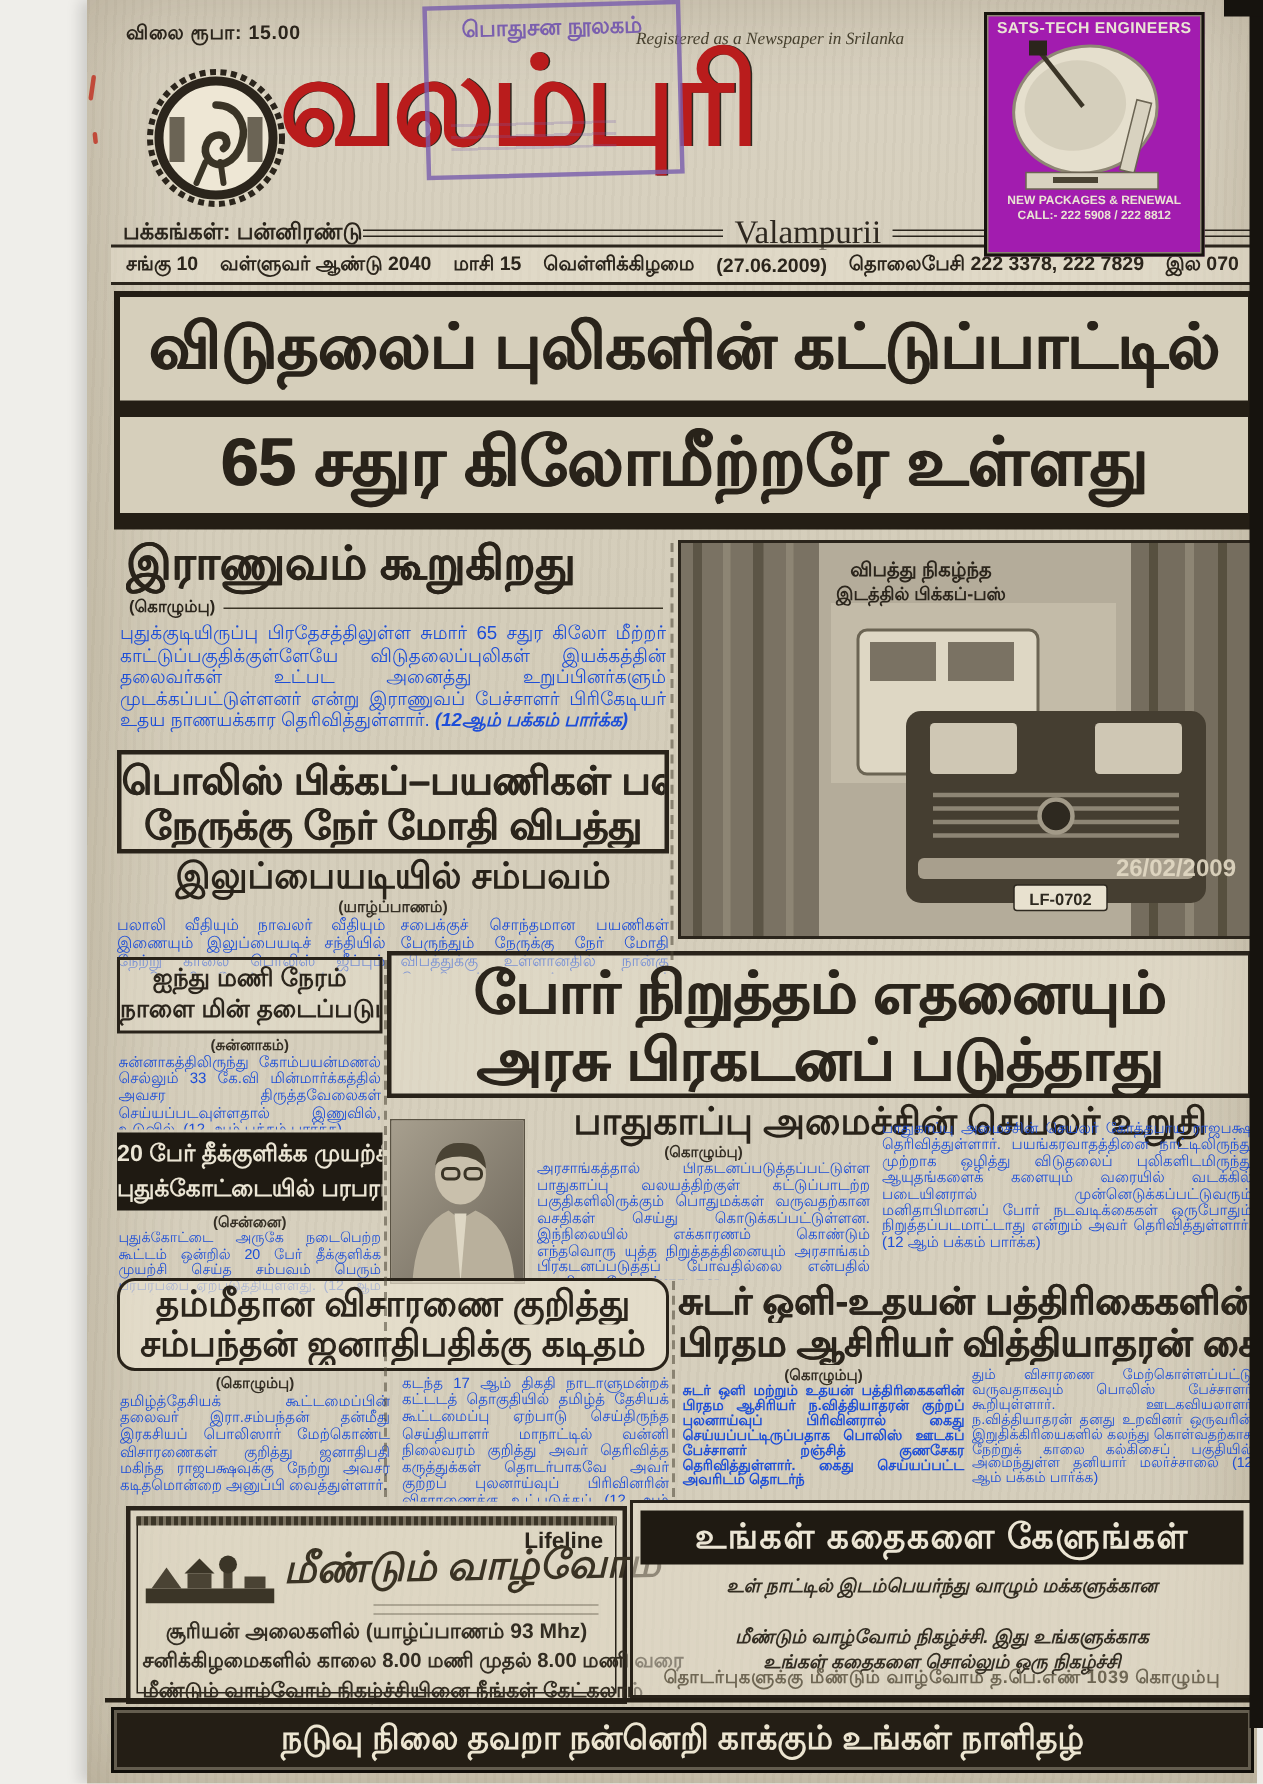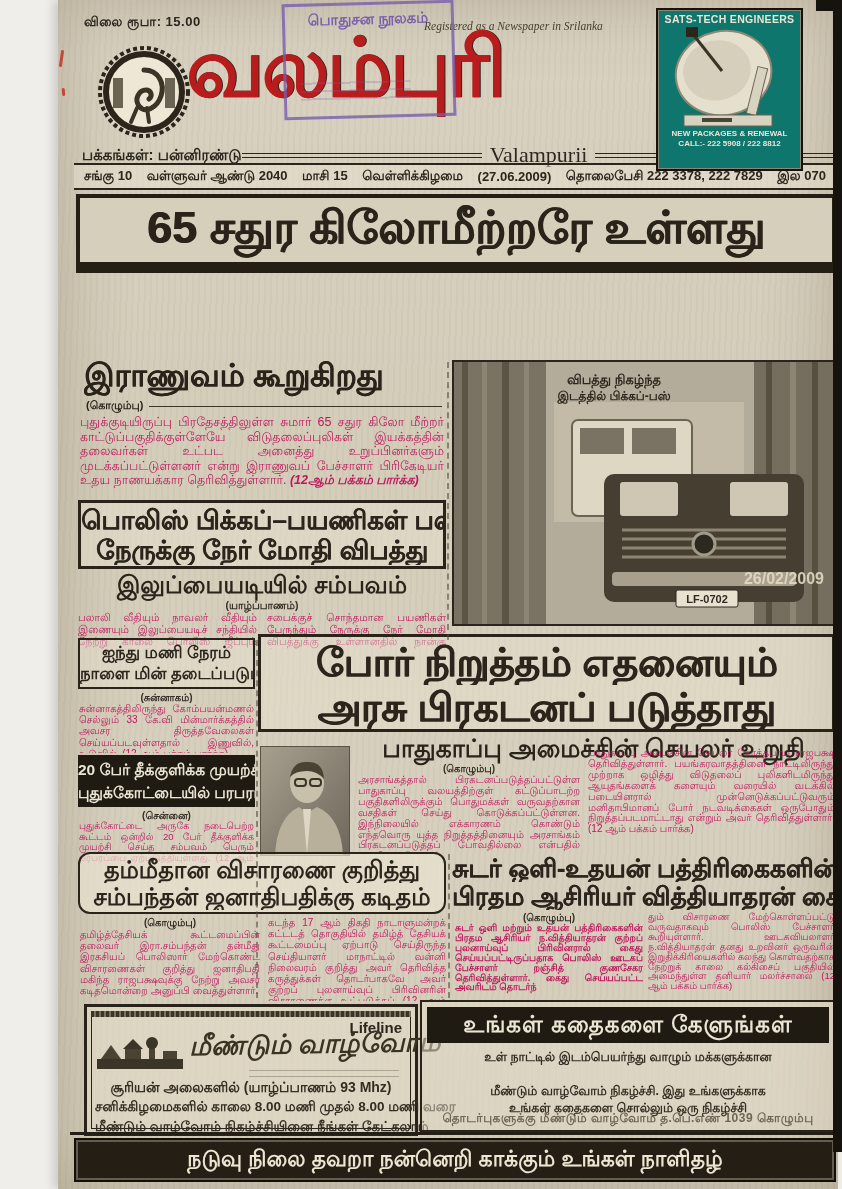--- a/index.html
+++ b/index.html
@@ -36,21 +36,21 @@
     left:283px; top:2px; width:172px; height:116px; z-index:5;
     border:3px solid rgba(120,93,172,.8); transform:rotate(-1.5deg);
     color:#7a5fae;
   }
   .stamp .stamp-title { position:absolute; top:5px; left:0; right:0; text-align:center; font-size:15px; font-weight:bold; }
   .stamp .stamp-smudge { position:absolute; left:14px; bottom:16px; width:110px; height:18px;
     background:repeating-linear-gradient(0deg, rgba(120,93,172,.45) 0 2px, transparent 2px 8px); opacity:.55; }
   .registered { left:424px; top:20px; font-family:"Liberation Serif",serif; font-style:italic; font-size:11.5px; color:#47412f; }
 
   .sats-ad {
-    left:656px; top:8px; width:147px; height:163px; background:#0f766e; color:#eae4d4;
+    left:656px; top:8px; width:147px; height:163px; background:#a21caf; color:#eae4d4;
     box-shadow:inset 0 0 0 2px #16130e, inset 0 0 0 3px #8d8674; padding:5px 4px 4px; text-align:center; z-index:2;
   }
   .sats-ad .sats-title { font-size:10.5px; font-weight:bold; letter-spacing:.3px; }
   .sats-ad .sats-line  { font-size:8px; font-weight:bold; line-height:10px; }
 
   .pages-label { left:82px; top:146px; font-size:15px; font-weight:bold; }
   .valamp-row { left:242px; top:142px; width:593px; display:flex; align-items:center; gap:8px; }
   .valamp-row .dline { flex:1; height:5px; border-top:1.5px solid #2b251c; border-bottom:1.5px solid #2b251c; }
   .valamp-row .vname { font-family:"Liberation Serif",serif; font-size:22px; color:#2e2820; }
 
@@ -64,21 +64,21 @@
   
   .lead { left:76px; top:194px; width:760px; background:#241e15; padding:4px 4px 11px; }
   .lead .lead-line {
     background:#d6cfbb; text-align:center; font-weight:900; color:#29231a;
     text-shadow:1px 0 #29231a; overflow:hidden; white-space:nowrap;
   }
   .lead .l1 { height:69px; font-size:42px; line-height:66px; margin-bottom:11px; }
   .lead .l2 { height:64px; font-size:45px; line-height:60px; }
 
   .hx { font-weight:900; color:#29231a; }
-  .bt { font-size:10.5px; line-height:12px; text-align:justify; color:#be185d; overflow:hidden; }
+  .bt { font-size:10.5px; line-height:12px; text-align:justify; color:#1d4ed8; overflow:hidden; }
   .pl { font-size:10.5px; font-weight:bold; text-align:center; color:#352f25; }
   .jump { font-weight:bold; font-style:italic; }
   .box-head { border:3px solid #29231a; text-align:center; background:rgba(233,226,208,.45); }
   .inv-head { background:#1f1a12; color:#ebe5d4; text-align:center; font-weight:900; }
   .vdash { position:absolute; width:0; border-left:2px dashed #4d4636; opacity:.55; }
 
   
   .army-head { left:84px; top:358px; width:362px; font-size:31px; text-shadow:.5px 0 #29231a; white-space:nowrap; overflow:hidden; }
   .army-place { left:86px; top:399px; width:356px; display:flex; align-items:center; gap:6px; font-size:11px; font-weight:bold; }
   .army-place .rule { flex:1; border-top:1.5px solid #3a3426; }
@@ -142,21 +142,21 @@
   .life-fineprint { position:absolute; right:16px; top:58px; width:150px; height:12px;
     background:repeating-linear-gradient(0deg, rgba(58,51,36,.5) 0 1.5px, transparent 1.5px 6px); opacity:.6; }
   .life-line { position:absolute; left:8px; right:8px; text-align:center; font-weight:bold; color:#332d22; white-space:nowrap; }
   .life-l1 { top:72px; font-size:14px; }
   .life-l2 { top:92px; font-size:13.5px; }
   .life-l3 { top:112px; font-size:13.5px; }
 
   
   .stories-ad { left:420px; top:1000px; width:416px; height:132px; border:2.5px solid #29231a; background:rgba(229,222,203,.5); }
   .stories-bar { margin:5px auto 0; width:402px; height:36px; font-size:23px; line-height:35px; letter-spacing:1px; white-space:nowrap; overflow:hidden; }
-  .stories-line { position:absolute; left:6px; right:6px; text-align:center; font-weight:bold; font-size:12.5px; color:#332d22; white-space:nowrap; }
+  .stories-line { position:absolute; left:6px; right:6px; text-align:center; font-style:italic; font-weight:bold; font-size:12.5px; color:#332d22; white-space:nowrap; }
   .st-l1 { top:48px; } .st-l2 { top:65px; } .st-l3 { top:82px; } .st-l4 { top:99px; }
   .stories-contact { position:absolute; left:6px; right:6px; bottom:4px; text-align:center;
     font-size:12px; font-weight:bold; color:#6f6754; letter-spacing:.5px; white-space:nowrap; }
 
   
   .footer-rule { left:70px; top:1132px; width:766px; height:3px; background:#241e15; }
   .footer-banner {
     left:74px; top:1138px; width:762px; height:44px; background:#27211700;
     background-color:#241e15; color:#ece5d1; text-align:center;
     font-size:22px; font-weight:900; line-height:42px; white-space:nowrap; overflow:hidden;
@@ -221,20 +221,21 @@
   <span>சங்கு 10</span>
   <span>வள்ளுவர் ஆண்டு 2040</span>
   <span>மாசி 15</span>
   <span>வெள்ளிக்கிழமை</span>
   <span>(27.06.2009)</span>
   <span>தொலைபேசி 222 3378, 222 7829</span>
   <span>இல 070</span>
 </div>
 
 <div class="abs lead">
+  <div class="lead-line l1">விடுதலைப் புலிகளின் கட்டுப்பாட்டில்</div>
   <div class="lead-line l2">65 சதுர கிலோமீற்றரே உள்ளது</div>
 </div>
 
 <div class="abs hx army-head">இராணுவம் கூறுகிறது</div>
 <div class="abs army-place">
   <span>(கொழும்பு)</span>
   <span class="rule"></span>
 </div>
 <div class="abs bt army-body">
   <span>புதுக்குடியிருப்பு பிரதேசத்திலுள்ள சுமார் 65 சதுர கிலோ மீற்றர் காட்டுப்பகுதிக்குள்ளேயே விடுதலைப்புலிகள் இயக்கத்தின் தலைவர்கள் உட்பட அனைத்து உறுப்பினர்களும் முடக்கப்பட்டுள்ளனர் என்று இராணுவப் பேச்சாளர் பிரிகேடியர் உதய நாணயக்கார தெரிவித்துள்ளார்.</span>

